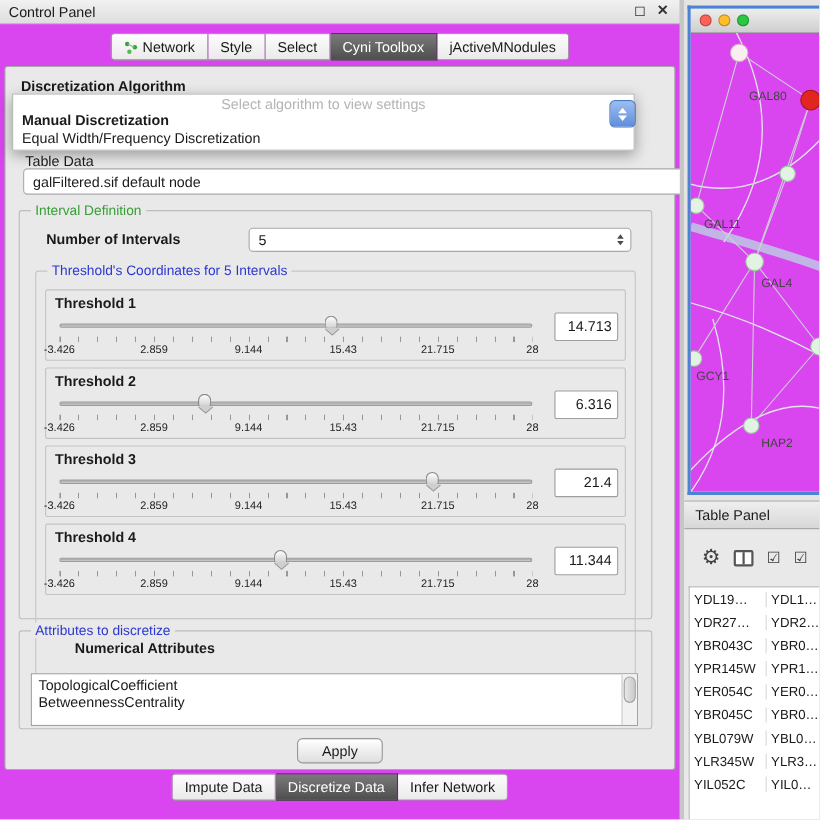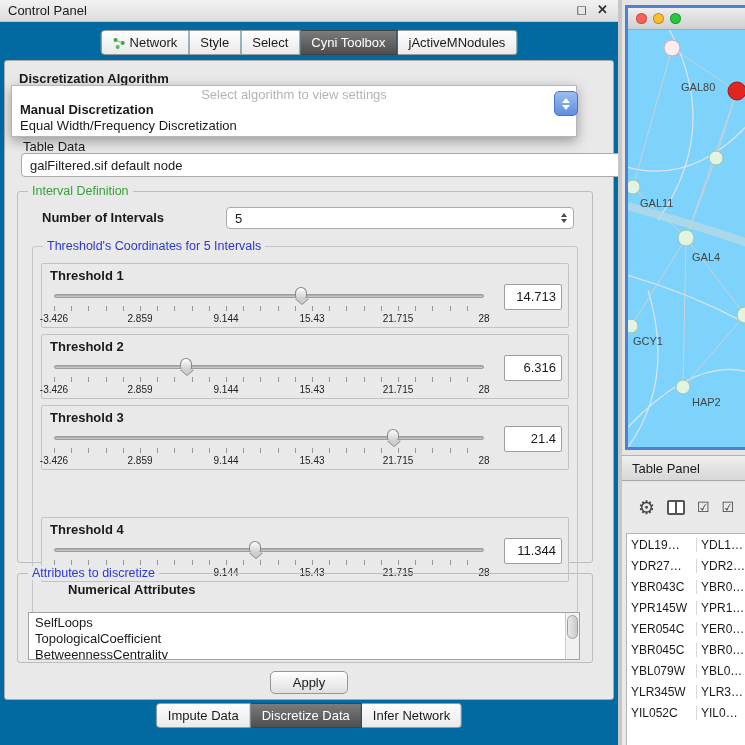--- a/index.html
+++ b/index.html
@@ -7,21 +7,21 @@
   body {
     font-family: "Liberation Sans", sans-serif;
     font-size: 13px;
     color: #1a1a1a;
     background: #e9e9e9;
     position: relative;
     overflow: hidden;
   }
 
   
-  .left-panel { position:absolute; left:0; top:0; width:618px; height:745px; background:#0369a1; }
+  .left-panel { position:absolute; left:0; top:0; width:618px; height:745px; background:#d946ef; }
   .titlebar {
     position:absolute; left:0; top:0; width:618px; height:22px;
     background:linear-gradient(#f1f1f1,#dedede);
     border-bottom:1px solid #c2c2c2;
     display:flex; align-items:center; padding:0 8px;
   }
   .titlebar .win-controls { position:absolute; right:10px; top:2px; display:flex; gap:10px; color:#333; font-size:13px; }
   .titlebar .win-controls span { cursor:default; }
 
   .seg { position:absolute; left:50%; transform:translateX(-50%); display:flex; }
@@ -146,21 +146,21 @@
     border:3px solid #4d82d2; border-right:none; background:#fff;
   }
   .net-titlebar {
     height:22px; background:linear-gradient(#ededed,#cfcfcf); border-bottom:1px solid #a8a8a8;
     display:flex; align-items:center; gap:6px; padding-left:8px;
   }
   .light { width:11px; height:11px; border-radius:50%; display:inline-block; border:1px solid rgba(0,0,0,.25); }
   .light.red { background:#ff6057; }
   .light.yellow { background:#ffbd2e; }
   .light.green { background:#28c93f; }
-  .net-canvas-wrap { position:absolute; left:0; top:22px; right:0; bottom:0; overflow:hidden; background:#7dd3fc; }
+  .net-canvas-wrap { position:absolute; left:0; top:22px; right:0; bottom:0; overflow:hidden; background:#d946ef; }
   svg .arc { fill:none; stroke:#e0e5e8; stroke-width:1.2; }
   svg .thick-edge { fill:none; stroke:#b9d9e4; stroke-width:8; opacity:.75; }
 
   .tp-header {
     position:absolute; left:0; top:455px; width:141px; height:26px;
     background:linear-gradient(#efefef,#d7d7d7);
     border-top:1px solid #b2b2b2; border-bottom:1px solid #a8a8a8;
     display:flex; align-items:center; padding-left:10px; font-size:13px;
   }
   .tp-body { position:absolute; left:0; top:482px; right:0; bottom:0; background:#e9e9e9; }
@@ -301,21 +301,21 @@
               <span style="left:20%">2.859</span>
               <span style="left:40%">9.144</span>
               <span style="left:60%">15.43</span>
               <span style="left:80%">21.715</span>
               <span style="left:100%">28</span>
             </div>
           </div>
           <div class="valbox">21.4</div>
         </div>
 
-        <div class="th-panel" style="top:229px;margin-top:41px;">
+        <div class="th-panel" style="top:229px;">
           <div class="th-label">Threshold 4</div>
           <div class="slider">
             <div class="track"></div>
             <div class="thumb" style="left: 46.9993%;"></div>
             <div class="ticks"></div>
             <div class="scale">
               <span style="left:0%">-3.426</span>
               <span style="left:20%">2.859</span>
               <span style="left:40%">9.144</span>
               <span style="left:60%">15.43</span>
@@ -329,21 +329,20 @@
       </div>
     </div>
 
     <div class="group" style="left:12px; top:512px; width:576px; height:90px;">
       <span class="legend legend-blue">Attributes to discretize</span>
       <div class="subtitle" style="left:10px; top:8px;">Numerical Attributes</div>
       <div class="listbox">
         <div class="list-scrollbar">
           <div class="sb-thumb"></div>
         </div>
-      <div class="list-item">SelfLoops</div>
           <div class="list-item">TopologicalCoefficient</div>
           <div class="list-item">BetweennessCentrality</div>
         </div>
     </div>
 
     <div class="apply-btn">Apply</div>
   </div>
 
   <div class="seg bottom">
       <div class="tab">

